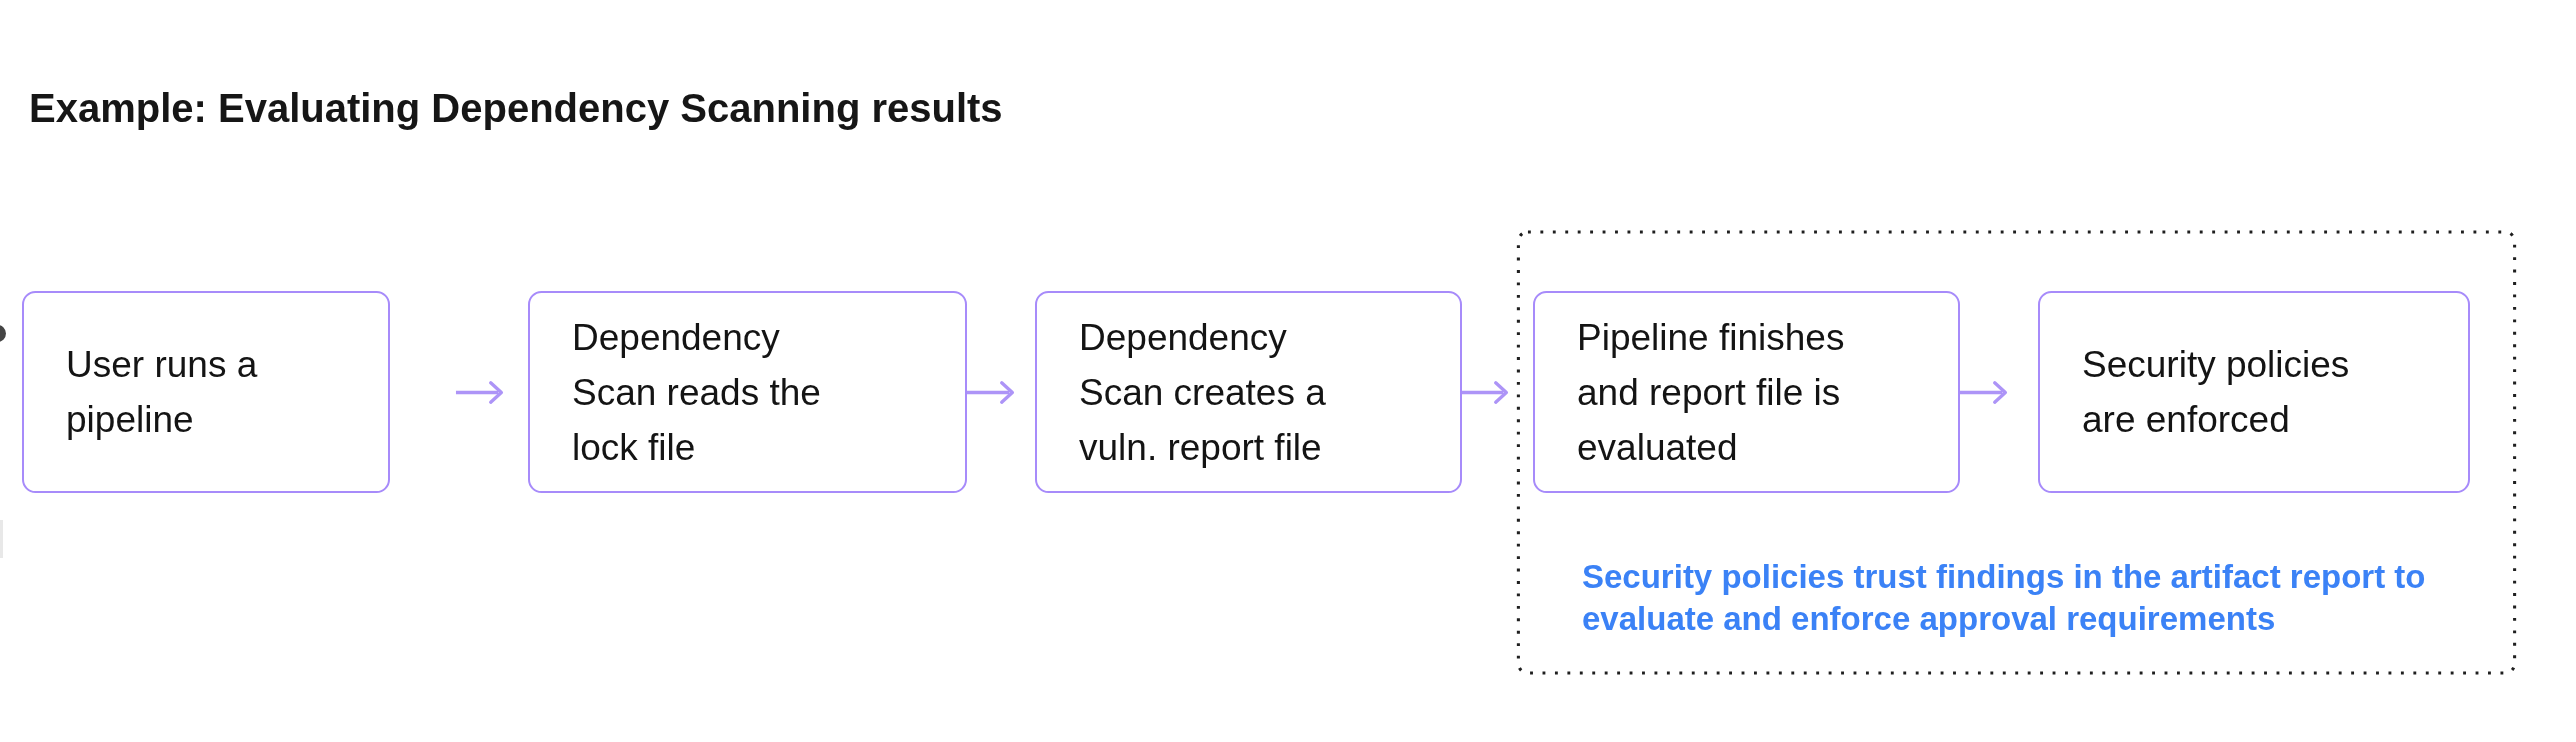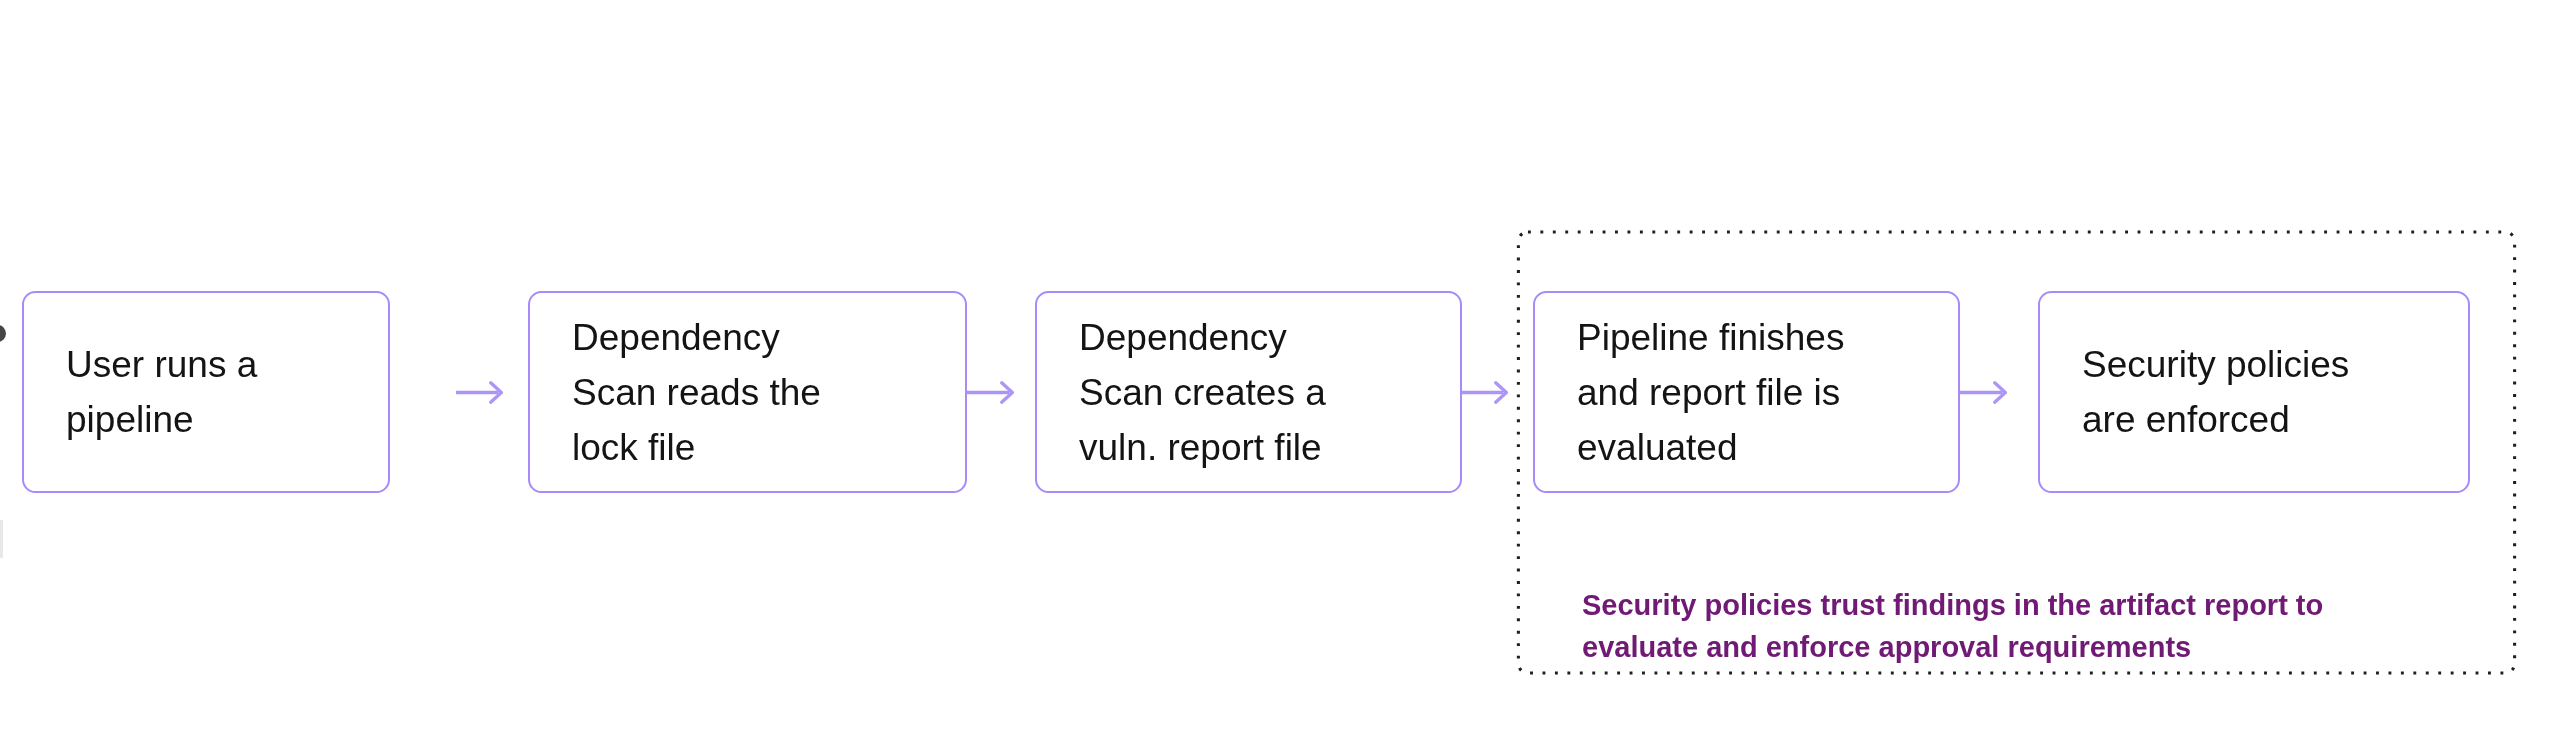--- a/index.html
+++ b/index.html
@@ -75,27 +75,26 @@
     height: 445px;
     z-index: 0;
   }
   .policy-group svg { display: block; }
 
   .policy-caption {
     position: absolute;
     left: 1582px;
     top: 556px;
     width: 920px;
-    font-size: 29px;
+    font-size: 33px;
     line-height: 42px;
     font-weight: 700;
-    color: #701a75;
+    color: #3b82f6;
     white-space: pre-line;
     z-index: 2;
-    margin-top: 28px;
   }
 
   .clipped-circle {
     position: absolute;
     left: -11.5px;
     top: 325px;
     width: 17px;
     height: 17px;
     border-radius: 50%;
     background: #454545;
@@ -109,20 +108,21 @@
     height: 38px;
     background: #e8e8e8;
     z-index: 3;
   }
 </style>
 </head>
 <body>
 
 <div class="canvas">
 
+  <h1 class="diagram-title">Example: Evaluating Dependency Scanning results</h1>
 
   <div class="policy-group">
     <svg width="1001" height="445" viewBox="0 0 1045 465">
       <rect x="2" y="2" width="1041" height="461" rx="10" ry="10" fill="none" stroke="#1f1f1f" stroke-width="3.2" stroke-dasharray="3 10"></rect>
     </svg>
   </div>
 
   <div class="flow-box box-1">
     <span class="label">User runs a
 pipeline</span>

